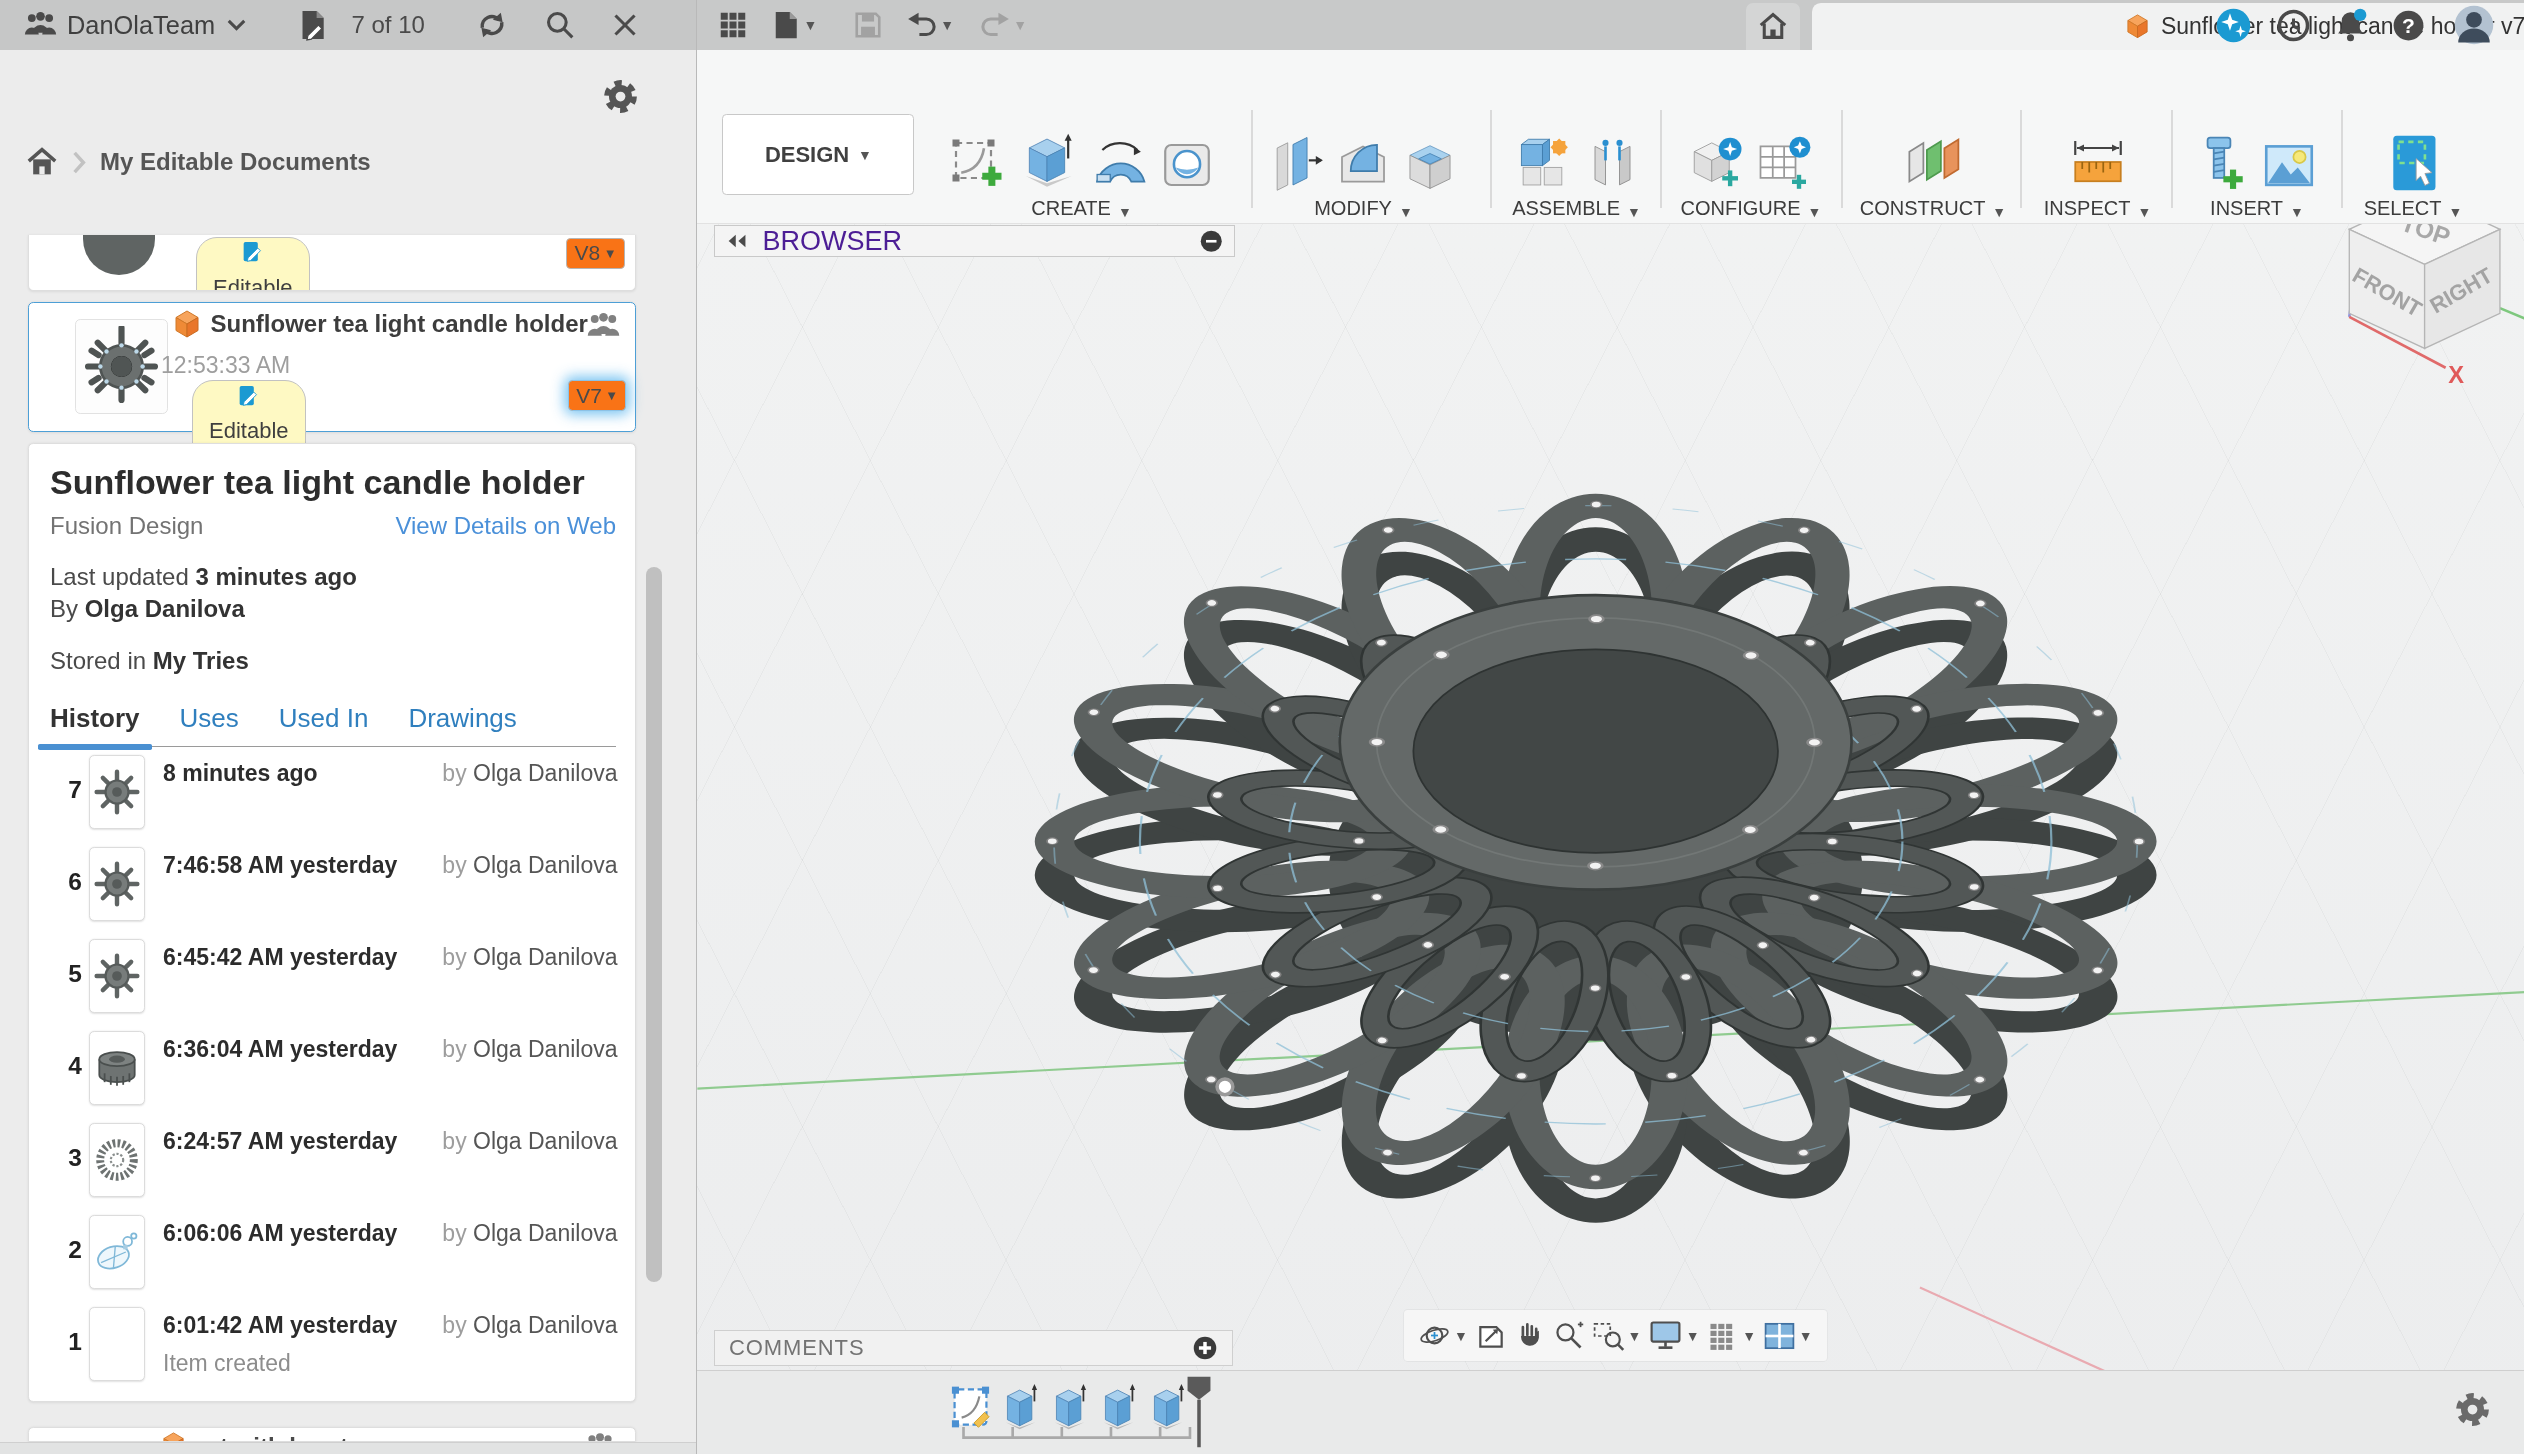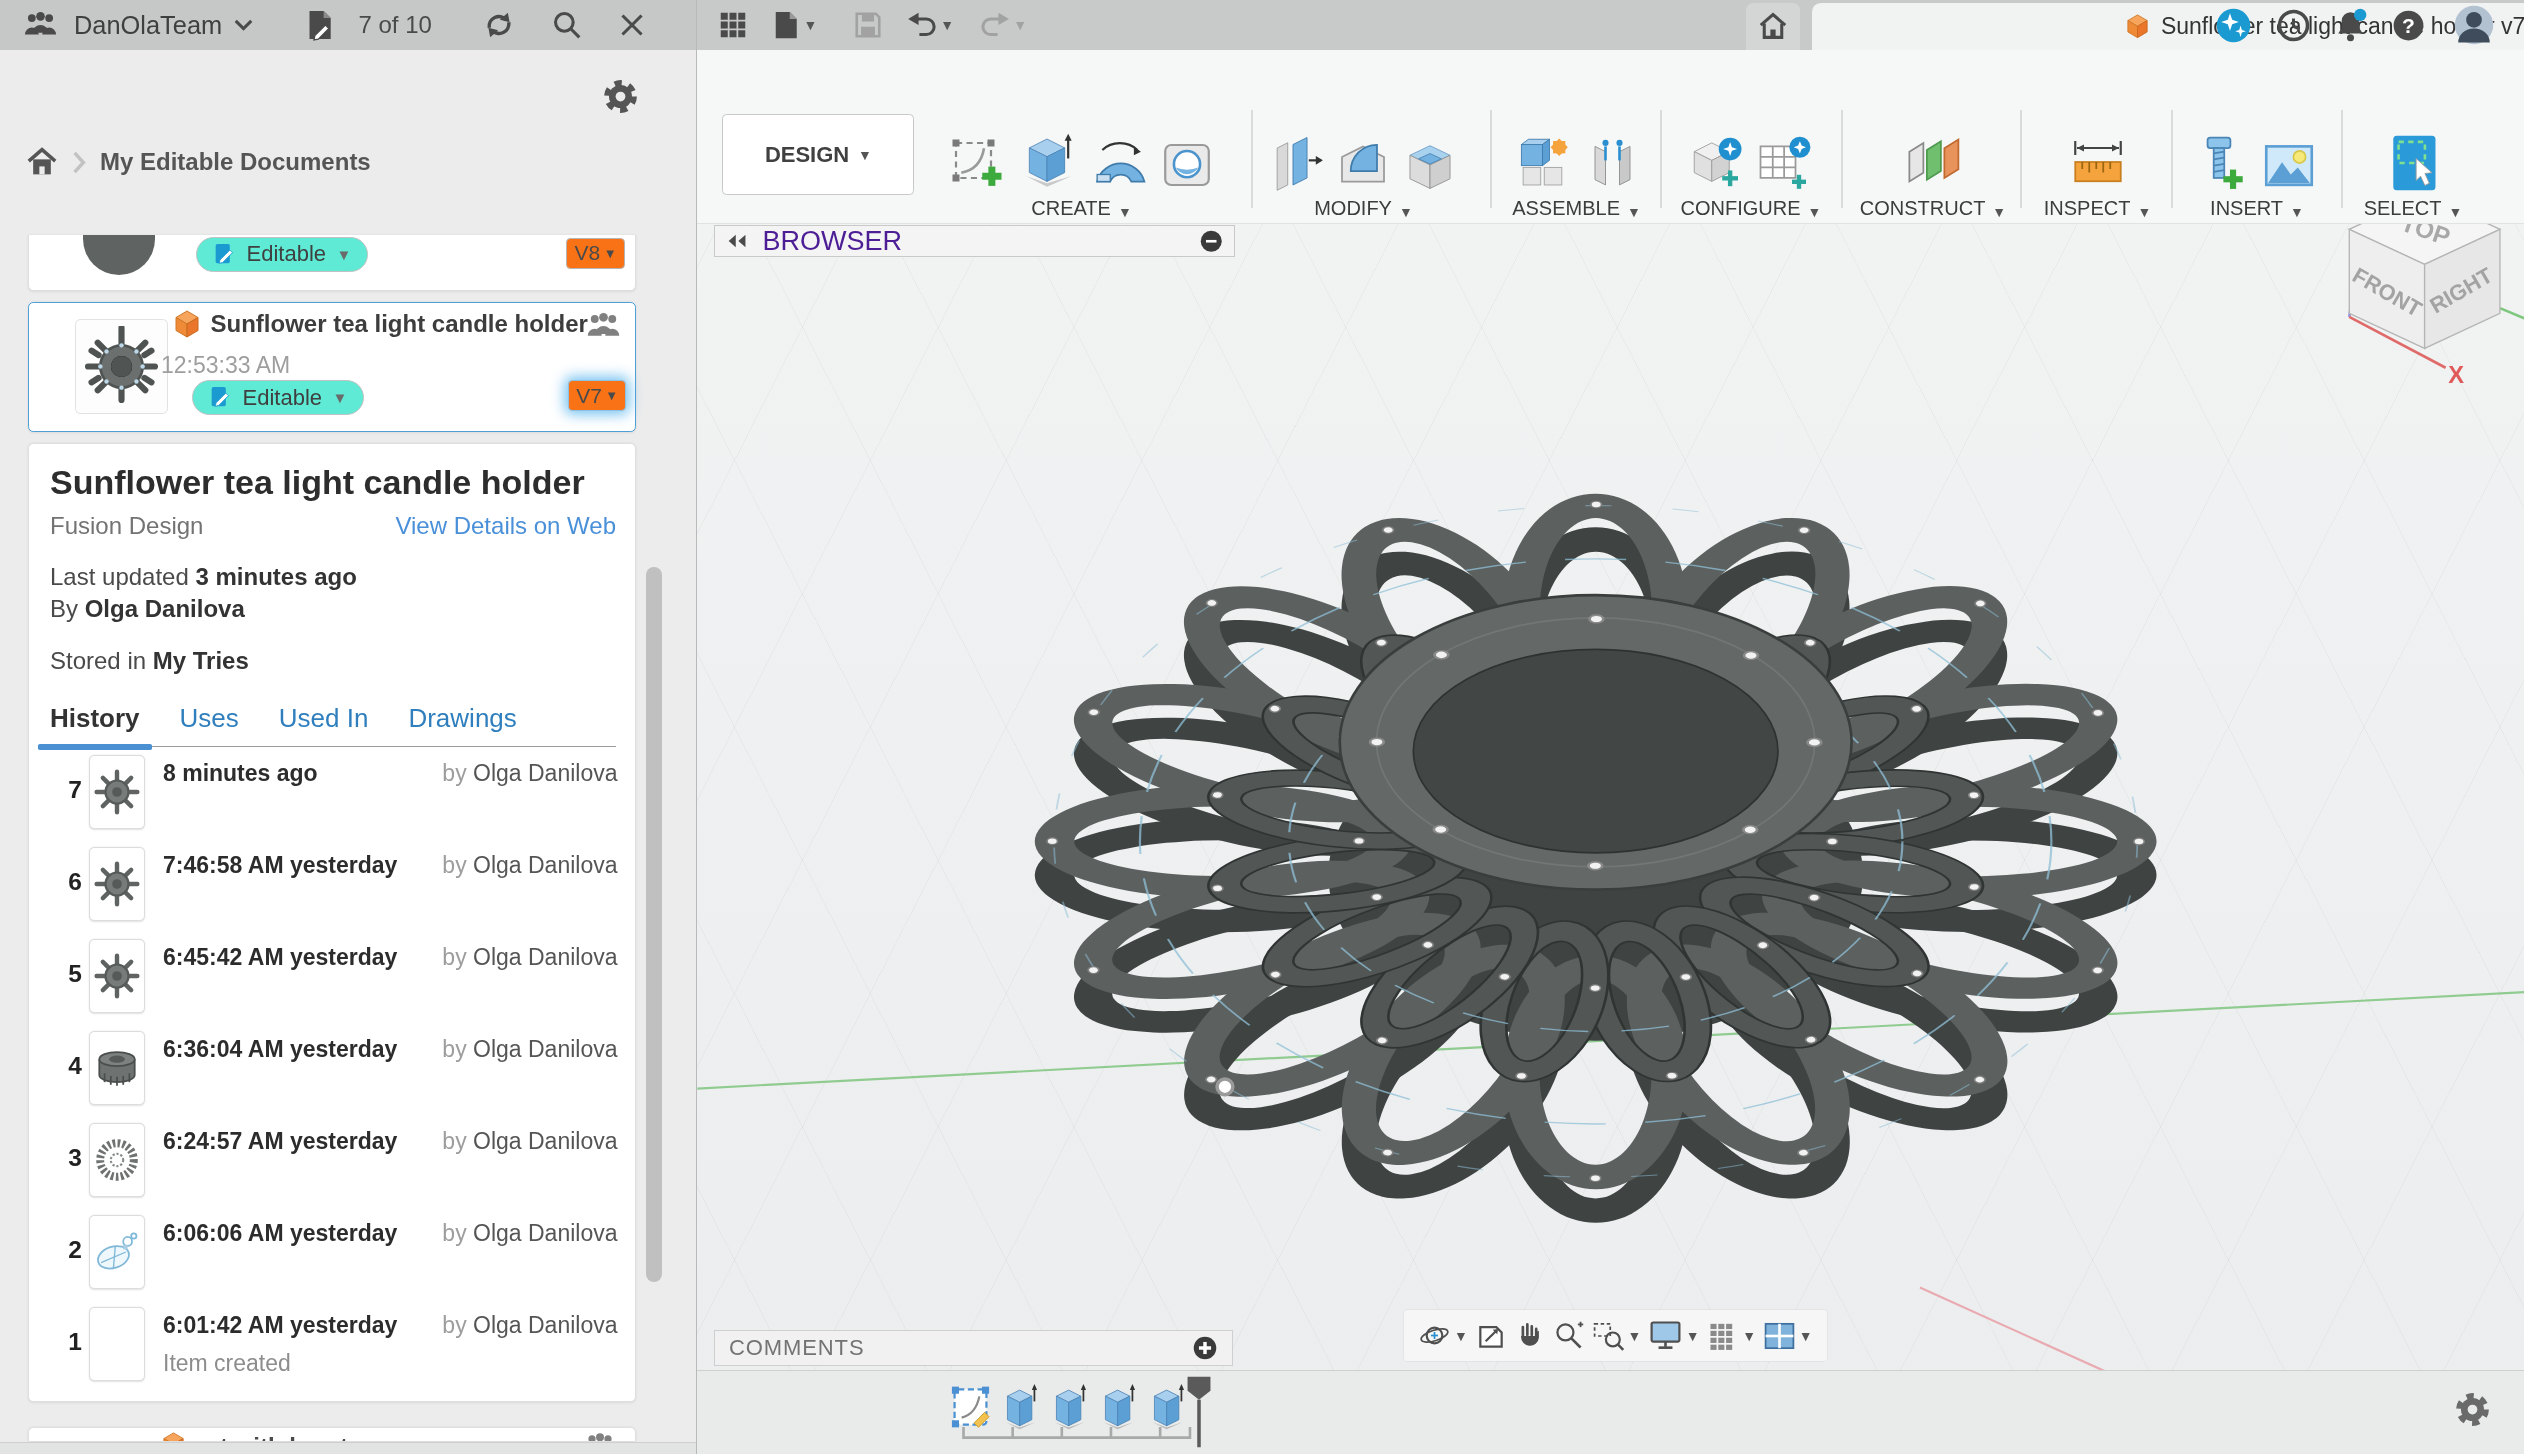--- a/index.html
+++ b/index.html
@@ -2,30 +2,30 @@
 <html style="font-size:14px"><head>
 <meta charset="utf-8">
 <style>
   * { margin:0; padding:0; box-sizing:border-box; }
   html,body { width:2525px; height:1454px; overflow:hidden; font-family:"Liberation Sans", sans-serif; background:#ececec; }
   .abs { position:absolute; }
 
   
   #data-panel { position:absolute; left:0; top:0; width:697px; height:1454px; background:#ececec; border-right:1.8px solid #b9b9b9; z-index:30; }
   #panel-header { position:absolute; left:0; top:0; width:100%; height:50px; background:#c6c7c7; display:flex; align-items:center; }
-  #panel-header .team-label { font-size:25.4px; color:#3f3f3f; margin-left:16px; }
+  #panel-header .team-label { font-size:25.4px; color:#3f3f3f; margin-left:9px; }
   .hdr-ic { display:inline-flex; align-items:center; justify-content:center; }
   #panel-counter { font-size:24px; color:#4a4a4a; }
   #panel-toolbar-gear { position:absolute; left:601px; top:77px; }
   #breadcrumb-row { position:absolute; left:26px; top:147px; display:flex; align-items:center; gap:14px; }
   #breadcrumb-row .crumb { font-size:24px; color:#555; font-weight:bold; }
   .card { position:absolute; left:28px; width:608px; background:#fff; border:0.9px solid #dedede; border-radius:5.3px; box-shadow:0 0.9px 2.6px rgba(0,0,0,.08); }
   #card-partial-top { top:235px; height:56px; border-top:none; border-radius:0 0 5.3px 5.3px; overflow:hidden; }
   #card-selected { top:302px; height:130px; border:1.8px solid #4d9fd6; }
-  .pill { display:inline-flex; align-items:center; gap:10.5px; border:1.8px solid #c2c2c2; border-radius:21px; background:#5eead4; padding:3.5px 16px; }
+  .pill { display:inline-flex; align-items:center; gap:10.5px; border:1.8px solid #c2c2c2; border-radius:21px; background:#fef9c3; padding:3.5px 16px;flex-direction:column; }
   .pill .pill-label { font-size:22px; color:#3f3f3f; }
   .pill .pill-caret { font-size:15px; color:#6a6a6a; }
   .ver-box { display:inline-flex; align-items:center; gap:3.5px; border:1.8px solid #b5b5b5; border-radius:4.4px; background:#f97316; padding:2.6px 7px; font-size:21px; color:#4a4a4a;margin-left:12px; }
   .ver-box .pill-caret { font-size:13px; }
   .ver-glow { border-color:#8cc2e6; box-shadow:0 0 12.3px 3.5px rgba(96,185,238,.85); }
   #sel-thumb { position:absolute; left:46px; top:16px; width:93px; height:95px; border:0.9px solid #e2e2e2; border-radius:5.3px; background:#fdfdfd; display:flex; align-items:center; justify-content:center; }
   #sel-title-row { position:absolute; left:145px; top:7px; display:flex; align-items:center; gap:10.5px; }
   #sel-title-row .card-title { font-size:24px; font-weight:bold; color:#3d3d3d; }
   #sel-time { position:absolute; left:132px; top:49px; font-size:23px; color:#9e9e9e; }
   #details-card { top:443px; height:959px; }

